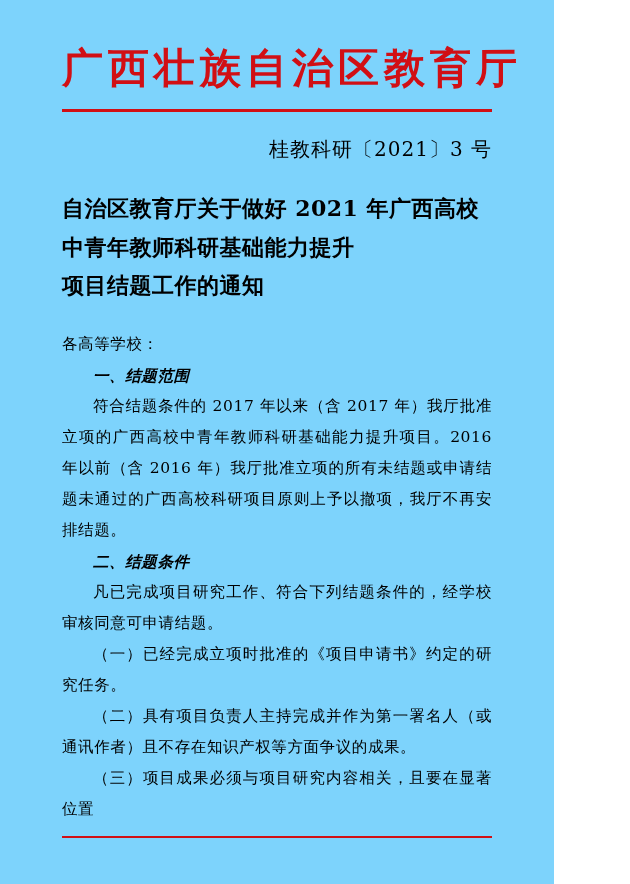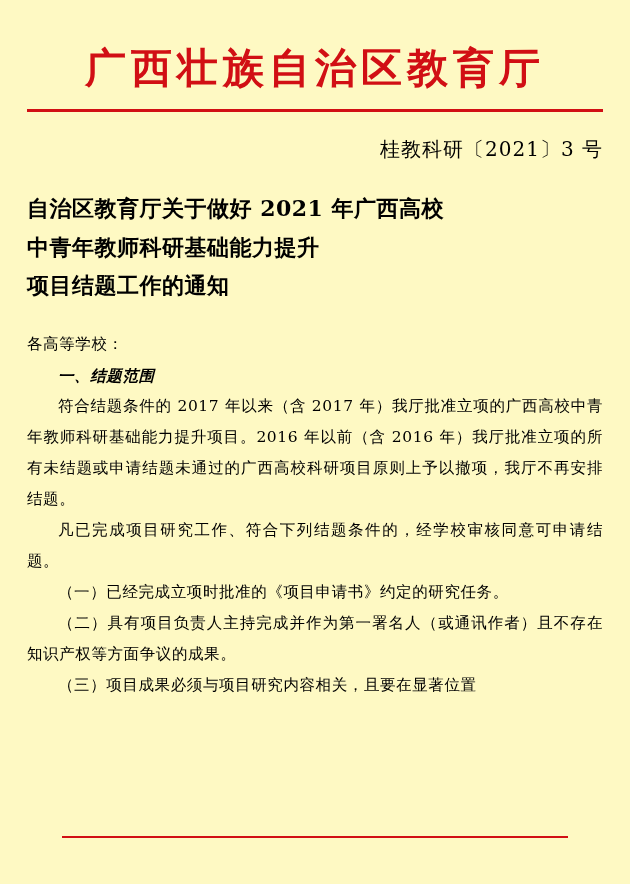--- a/index.html
+++ b/index.html
@@ -10,25 +10,25 @@
   body {
     width: 630px;
     height: 884px;
     font-family: "DejaVu Serif", "Liberation Serif", serif;
     color: #000000;
     position: relative;
     overflow: hidden;
   }
   .page {
     position: relative;
-    width: 630px;
+    width: 554px;
     height: 884px;
     box-sizing: border-box;
-    padding: 0 27px;
-    background: #fef9c3;
+    padding: 0 62px;
+    background: #7dd3fc;
   }
   .masthead {
     text-align: center;
     color: #d10f14;
     font-family: "DejaVu Serif", "Liberation Serif", serif;
     font-weight: bold;
     font-size: 41px;
     letter-spacing: 5px;
     line-height: 1.1;
     padding-top: 46px;
@@ -96,20 +96,21 @@
   <div class="title">
     <div>自治区教育厅关于做好 2021 年广西高校</div>
     <div>中青年教师科研基础能力提升</div>
     <div>项目结题工作的通知</div>
   </div>
 
   <div class="body-text">
     <p class="para">各高等学校：</p>
     <p class="para indent bold">一、结题范围</p>
     <p class="para indent">符合结题条件的 2017 年以来（含 2017 年）我厅批准立项的广西高校中青年教师科研基础能力提升项目。2016 年以前（含 2016 年）我厅批准立项的所有未结题或申请结题未通过的广西高校科研项目原则上予以撤项，我厅不再安排结题。</p>
+    <p class="para indent bold">二、结题条件</p>
     <p class="para indent">凡已完成项目研究工作、符合下列结题条件的，经学校审核同意可申请结题。</p>
     <p class="para indent">（一）已经完成立项时批准的《项目申请书》约定的研究任务。</p>
     <p class="para indent">（二）具有项目负责人主持完成并作为第一署名人（或通讯作者）且不存在知识产权等方面争议的成果。</p>
     <p class="para indent">（三）项目成果必须与项目研究内容相关，且要在显著位置</p>
   </div>
 
   <div class="bottom-rule"></div>
 </div>
 
 </body></html>

